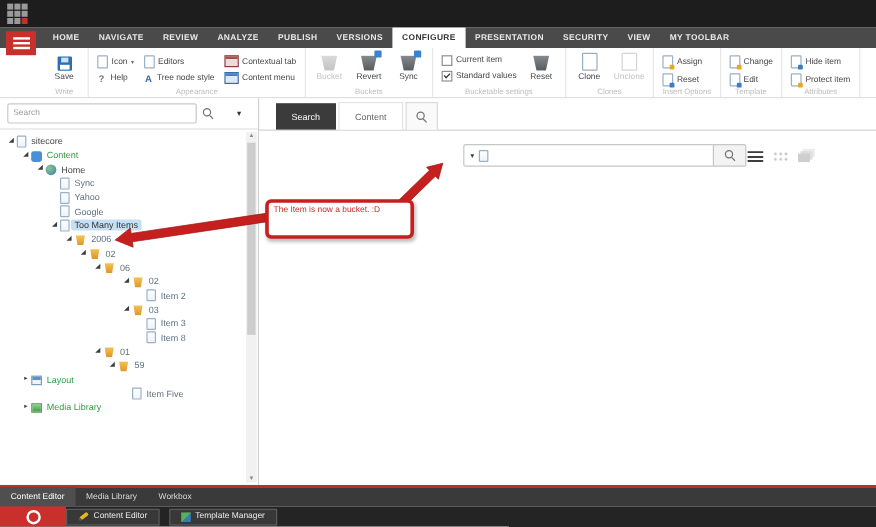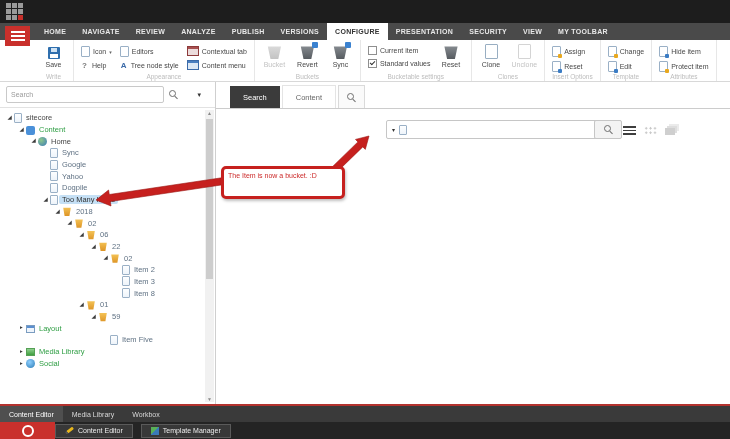--- a/index.html
+++ b/index.html
@@ -353,75 +353,69 @@
             <div class="trow">
               <span class="sp" style="width: 41px;"></span>
               <span class="caret"></span>
               <span class="ti ti-doc"></span>
               <span class="lbl">Sync</span>
             </div>
             <div class="trow">
               <span class="sp" style="width: 41px;"></span>
               <span class="caret"></span>
               <span class="ti ti-doc"></span>
+              <span class="lbl">Yahoo</span>
+            </div>
+            <div class="trow">
+              <span class="sp" style="width: 41px;"></span>
+              <span class="caret"></span>
+              <span class="ti ti-doc"></span>
               <span class="lbl">Google</span>
-            </div>
-            <div class="trow">
-              <span class="sp" style="width: 41px;"></span>
-              <span class="caret"></span>
-              <span class="ti ti-doc"></span>
-              <span class="lbl">Yahoo</span>
-            </div>
-            <div class="trow">
-              <span class="sp" style="width: 41px;"></span>
-              <span class="caret"></span>
-              <span class="ti ti-doc"></span>
-              <span class="lbl">Dogpile</span>
             </div>
             <div class="trow selected">
               <span class="sp" style="width: 41px;"></span>
               <span class="caret">◢</span>
               <span class="ti ti-doc"></span>
               <span class="lbl">Too Many Items</span>
             </div>
             <div class="trow">
               <span class="sp" style="width: 53px;"></span>
               <span class="caret">◢</span>
               <span class="ti ti-bucket"></span>
-              <span class="lbl">2018</span>
+              <span class="lbl">2006</span>
             </div>
             <div class="trow">
               <span class="sp" style="width: 65px;"></span>
               <span class="caret">◢</span>
               <span class="ti ti-bucket"></span>
               <span class="lbl">02</span>
             </div>
             <div class="trow">
               <span class="sp" style="width: 77px;"></span>
               <span class="caret">◢</span>
               <span class="ti ti-bucket"></span>
               <span class="lbl">06</span>
             </div>
             <div class="trow">
-              <span class="sp" style="width: 89px;"></span>
-              <span class="caret">◢</span>
-              <span class="ti ti-bucket"></span>
-              <span class="lbl">22</span>
-            </div>
-            <div class="trow">
               <span class="sp" style="width: 101px;"></span>
               <span class="caret">◢</span>
               <span class="ti ti-bucket"></span>
               <span class="lbl">02</span>
             </div>
             <div class="trow">
               <span class="sp" style="width: 113px;"></span>
               <span class="caret"></span>
               <span class="ti ti-doc"></span>
               <span class="lbl">Item 2</span>
+            </div>
+            <div class="trow">
+              <span class="sp" style="width: 101px;"></span>
+              <span class="caret">◢</span>
+              <span class="ti ti-bucket"></span>
+              <span class="lbl">03</span>
             </div>
             <div class="trow">
               <span class="sp" style="width: 113px;"></span>
               <span class="caret"></span>
               <span class="ti ti-doc"></span>
               <span class="lbl">Item 3</span>
             </div>
             <div class="trow">
               <span class="sp" style="width: 113px;"></span>
               <span class="caret"></span>
@@ -451,26 +445,20 @@
               <span class="caret"></span>
               <span class="ti ti-doc"></span>
               <span class="lbl">Item Five</span>
             </div>
             <div class="trow green">
               <span class="sp" style="width: 17px;"></span>
               <span class="caret">▸</span>
               <span class="ti ti-media"></span>
               <span class="lbl">Media Library</span>
             </div>
-            <div class="trow green">
-              <span class="sp" style="width: 17px;"></span>
-              <span class="caret">▸</span>
-              <span class="ti ti-social"></span>
-              <span class="lbl">Social</span>
-            </div>
           </div>
         <div class="scrollbar">
           <span class="sbup">▲</span>
           <span class="sbthumb"></span>
           <span class="sbdn">▼</span>
         </div>
       </div>
     </div>
 
     <div class="rightpanel">

